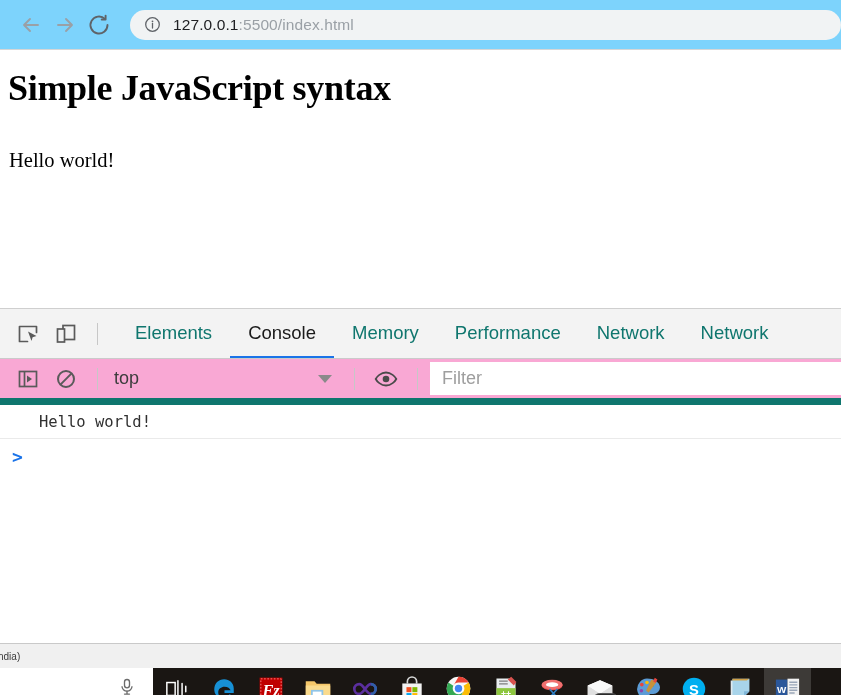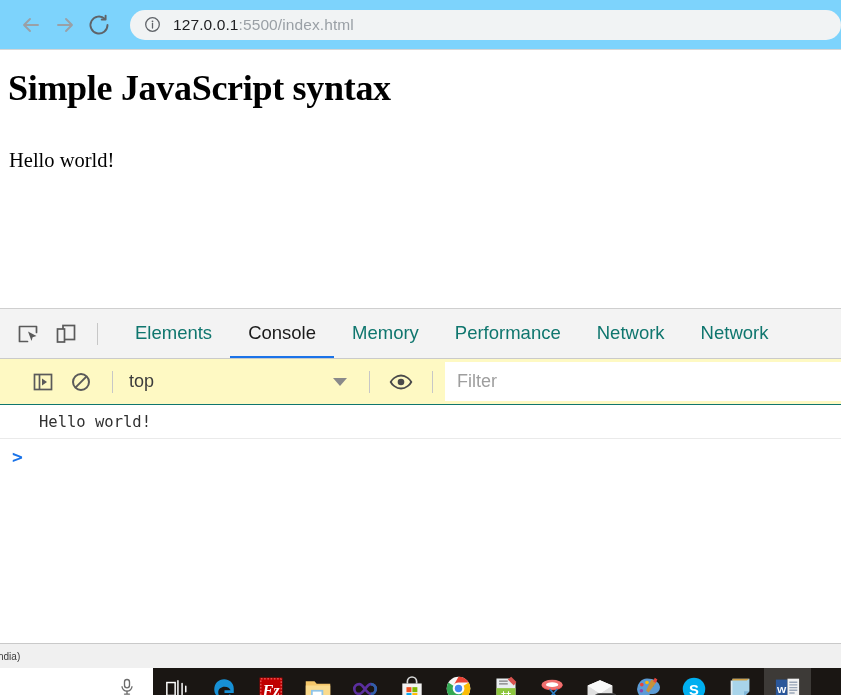--- a/index.html
+++ b/index.html
@@ -140,23 +140,23 @@
   }
   .dt-tab.active {
     color: #1a1a1a;
     border-bottom-color: #1a73e8;
   }
 
   .dt-console-toolbar {
     height: 46px;
     display: flex;
     align-items: center;
-    background: #fef9c3;
-    border-bottom: 1px solid #0f766e;
-    padding-left: 24px;
+    background: #f9a8d4;
+    border-bottom: 7px solid #0f766e;
+    padding-left: 9px;
     box-sizing: border-box;
   }
   .ctx-select {
     display: flex;
     align-items: center;
     flex: 0 0 auto;
     width: 232px;
     height: 30px;
     padding-left: 4px;
     box-sizing: border-box;

